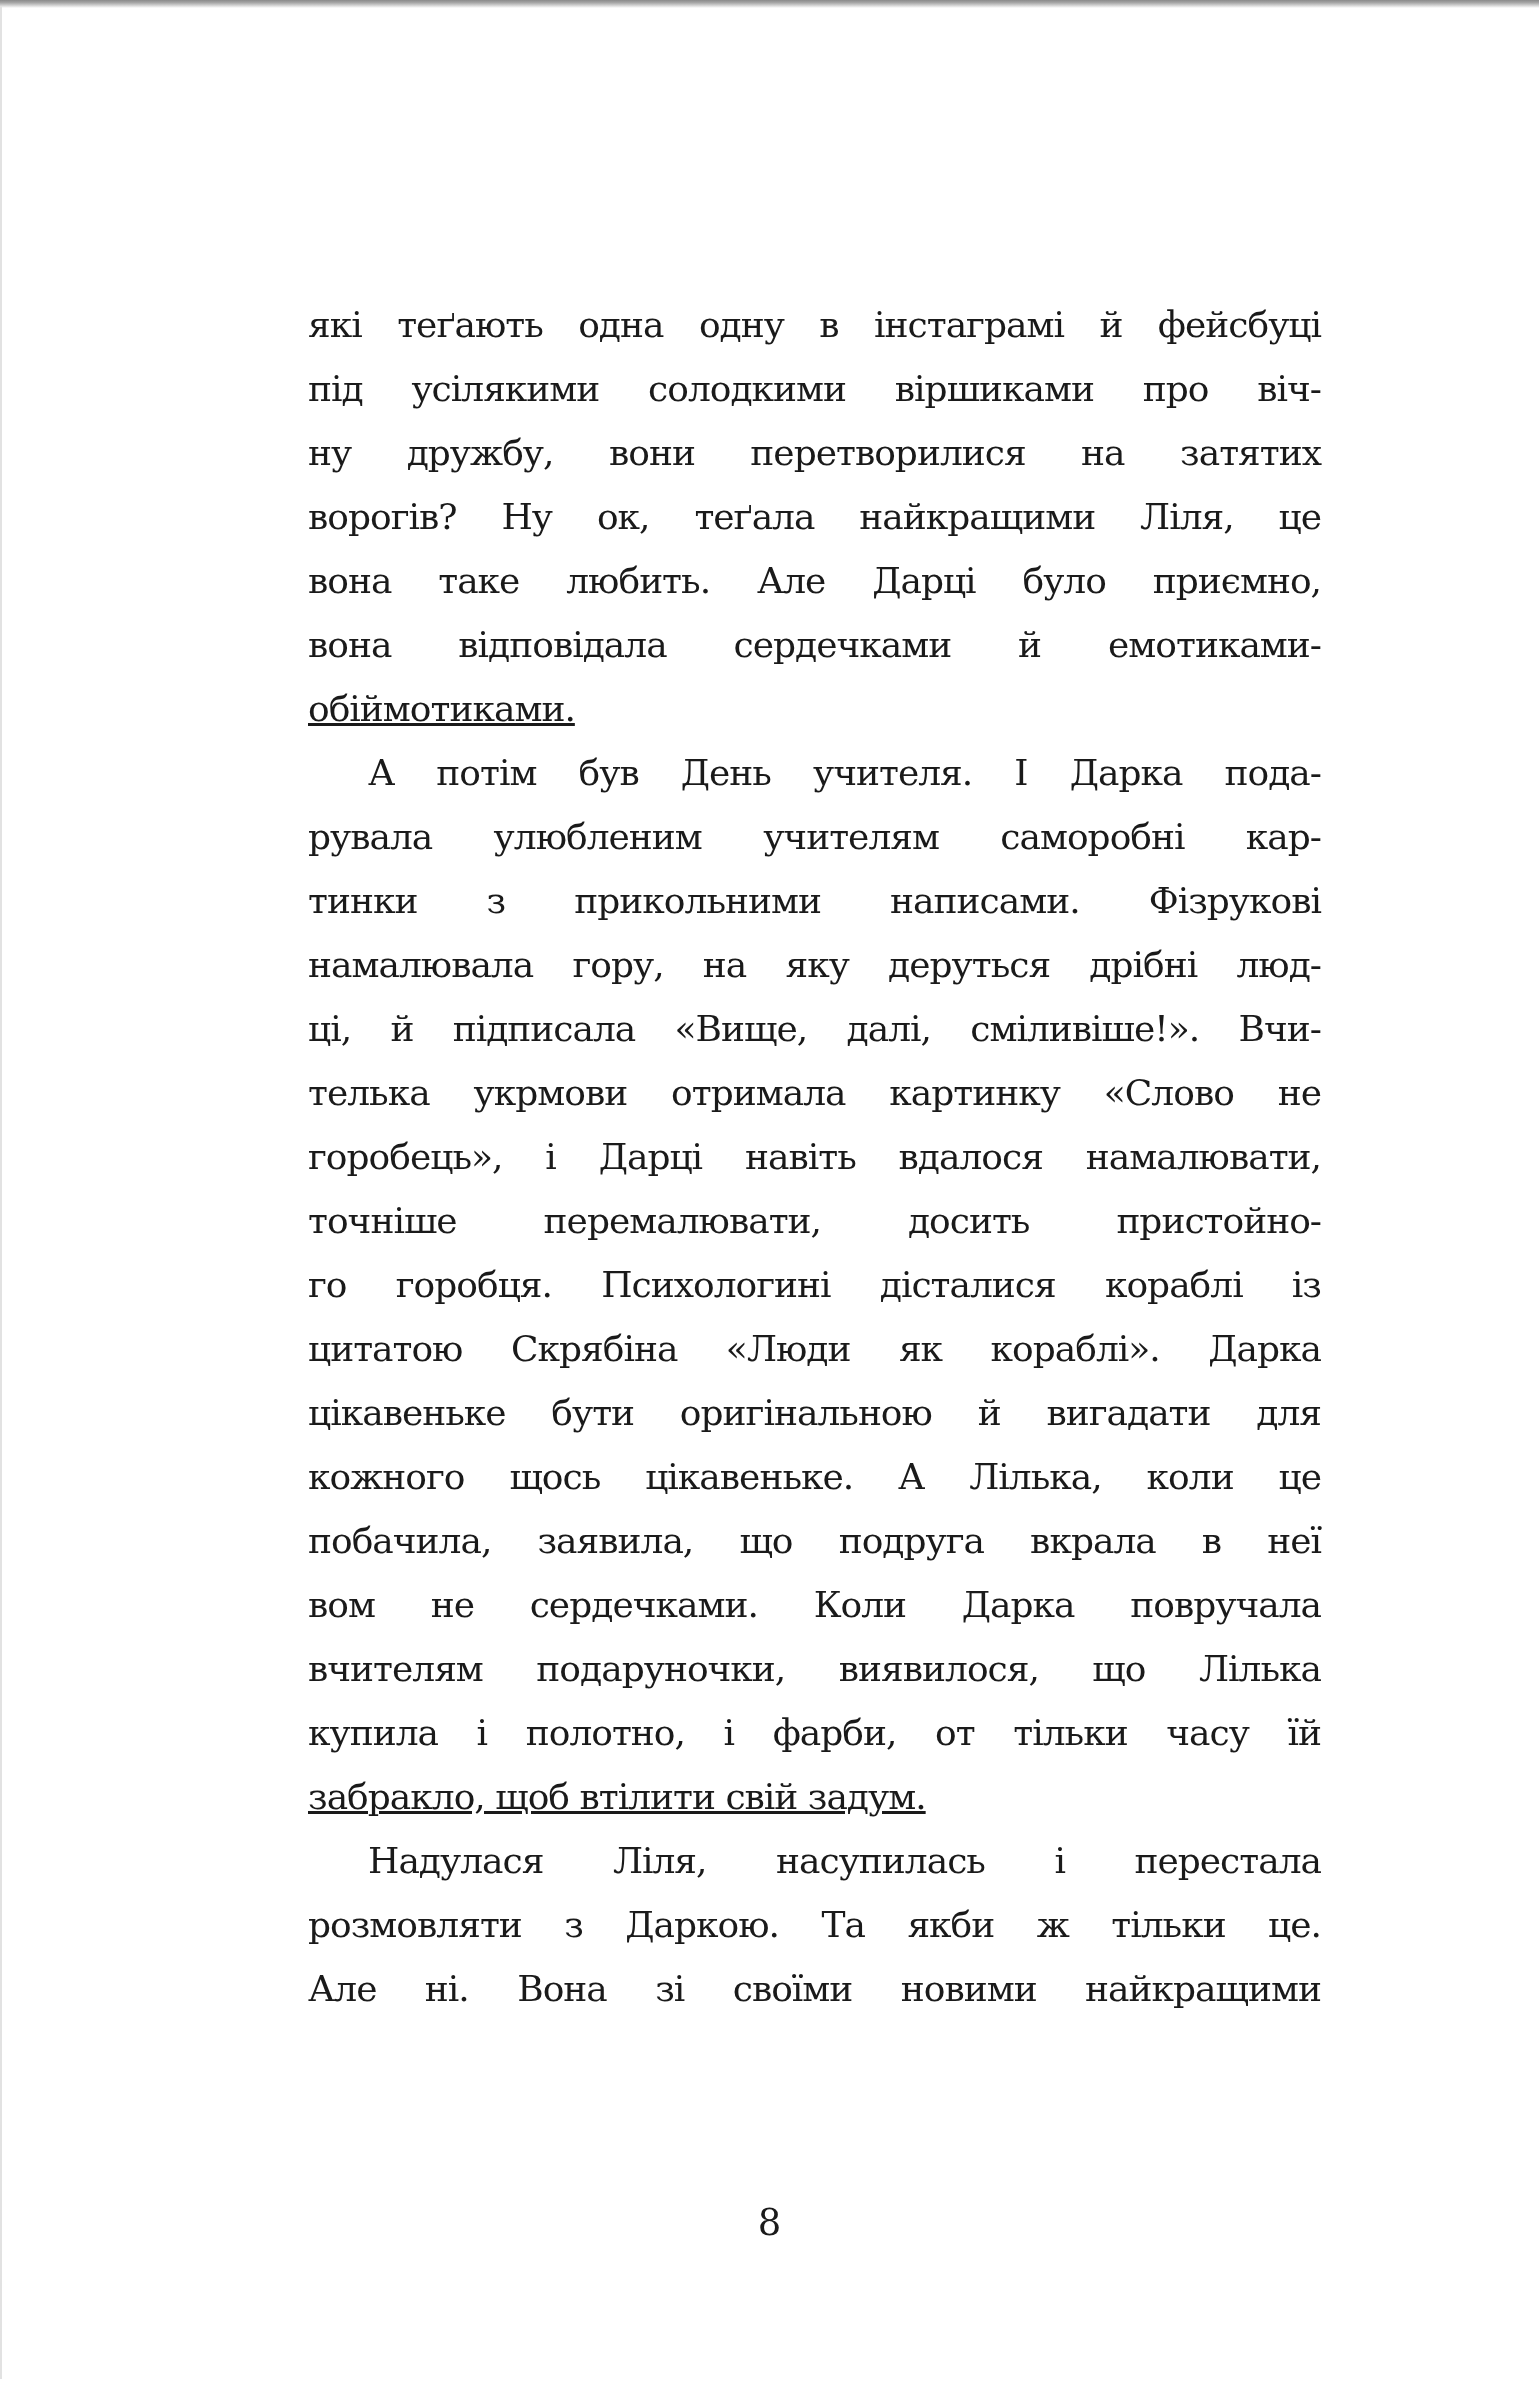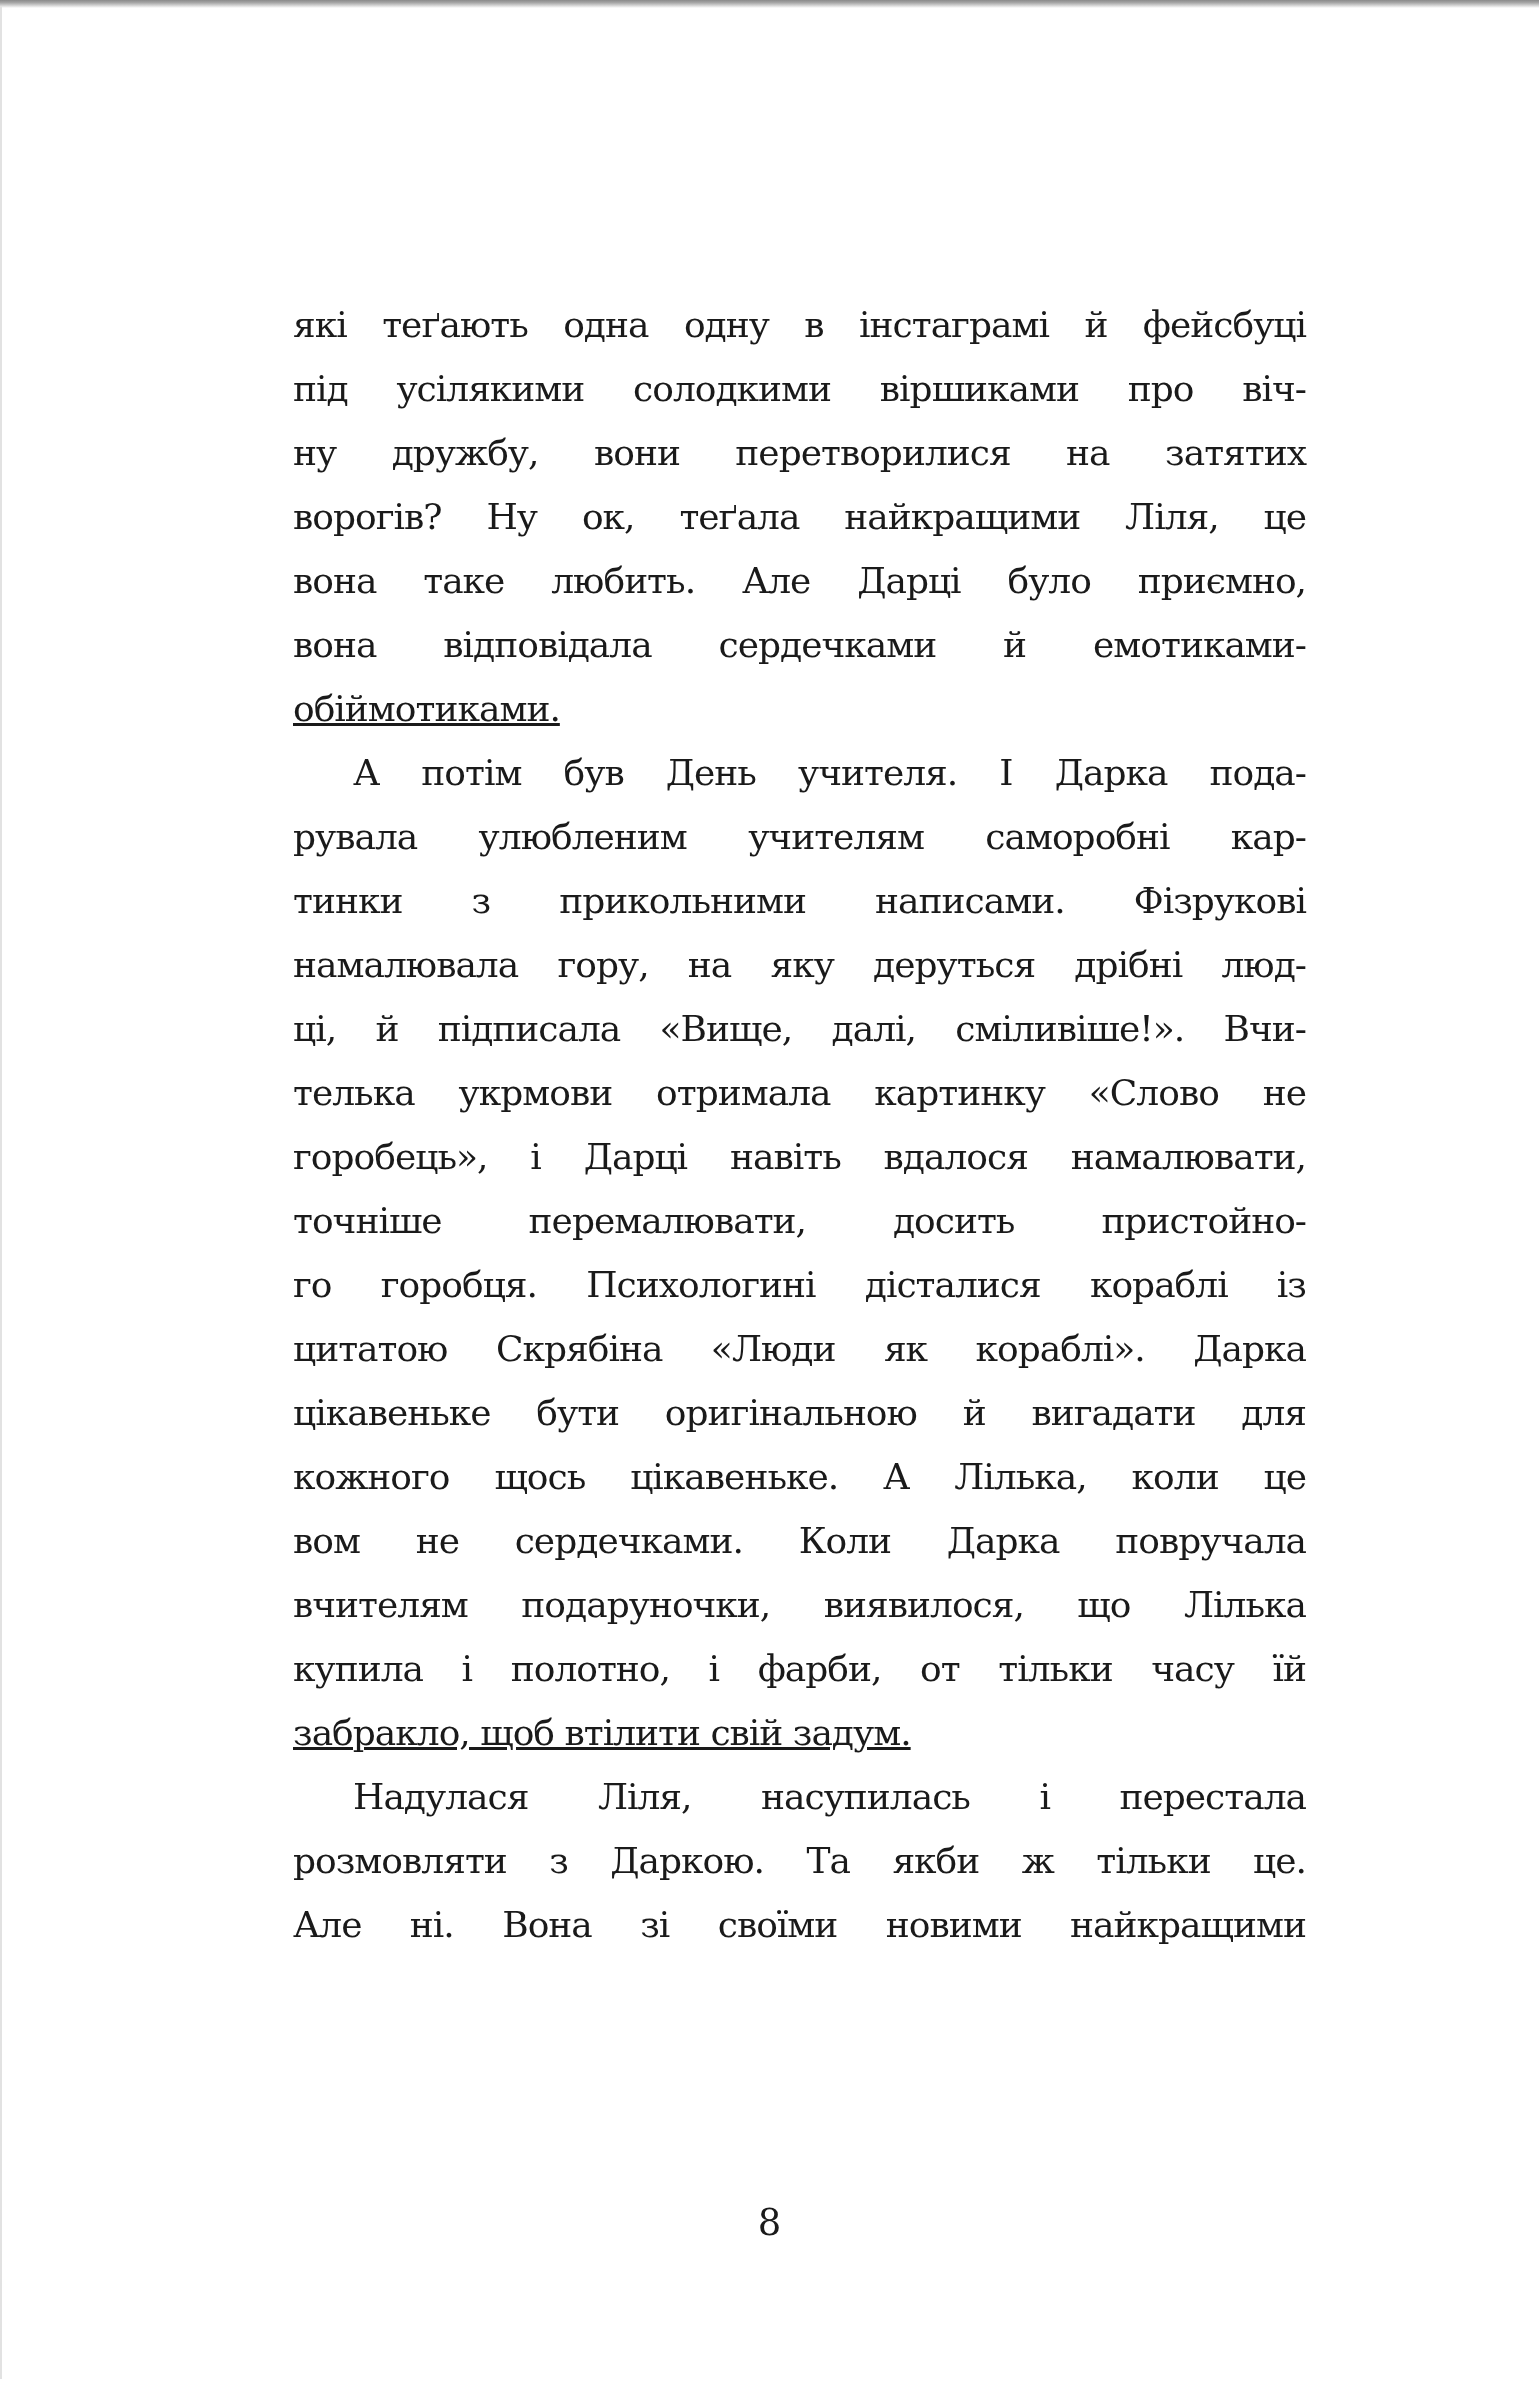--- a/index.html
+++ b/index.html
@@ -25,21 +25,21 @@
   }
   .left-edge {
     position: absolute;
     left: 0; top: 6.4px;
     width: 2.4px;
     height: 2373px;
     background: #e2e2e2;
   }
   .page {
     position: absolute;
-    left: 293px;
+    left: 308px;
     top: 293px;
     width: 1013px;
   }
   .para {
     margin: 0;
     font-family: "DejaVu Serif", "Liberation Serif", serif;
     font-size: 36px;
     line-height: 64px;
     color: #1a1a1a;
     letter-spacing: -1px;
@@ -94,20 +94,21 @@
       <span class="line">тинки з прикольними написами. Фізрукові</span>
       <span class="line">намалювала гору, на яку деруться дрібні люд-</span>
       <span class="line">ці, й підписала «Вище, далі, сміливіше!». Вчи-</span>
       <span class="line">телька укрмови отримала картинку «Слово не</span>
       <span class="line">горобець», і Дарці навіть вдалося намалювати,</span>
       <span class="line">точніше перемалювати, досить пристойно-</span>
       <span class="line">го горобця. Психологині дісталися кораблі із</span>
       <span class="line">цитатою Скрябіна «Люди як кораблі». Дарка</span>
       <span class="line">цікавеньке бути оригінальною й вигадати для</span>
       <span class="line">кожного щось цікавеньке. А Лілька, коли це</span>
+      <span class="line">побачила, заявила, що подруга вкрала в неї</span>
       <span class="line">вом не сердечками. Коли Дарка повручала</span>
       <span class="line">вчителям подаруночки, виявилося, що Лілька</span>
       <span class="line">купила і полотно, і фарби, от тільки часу їй</span>
       <span class="line last">забракло, щоб втілити свій задум.</span>
     </p>
 
     <p class="para">
       <span class="line indent">Надулася Ліля, насупилась і перестала</span>
       <span class="line">розмовляти з Даркою. Та якби ж тільки це.</span>
       <span class="line">Але ні. Вона зі своїми новими найкращими</span>

